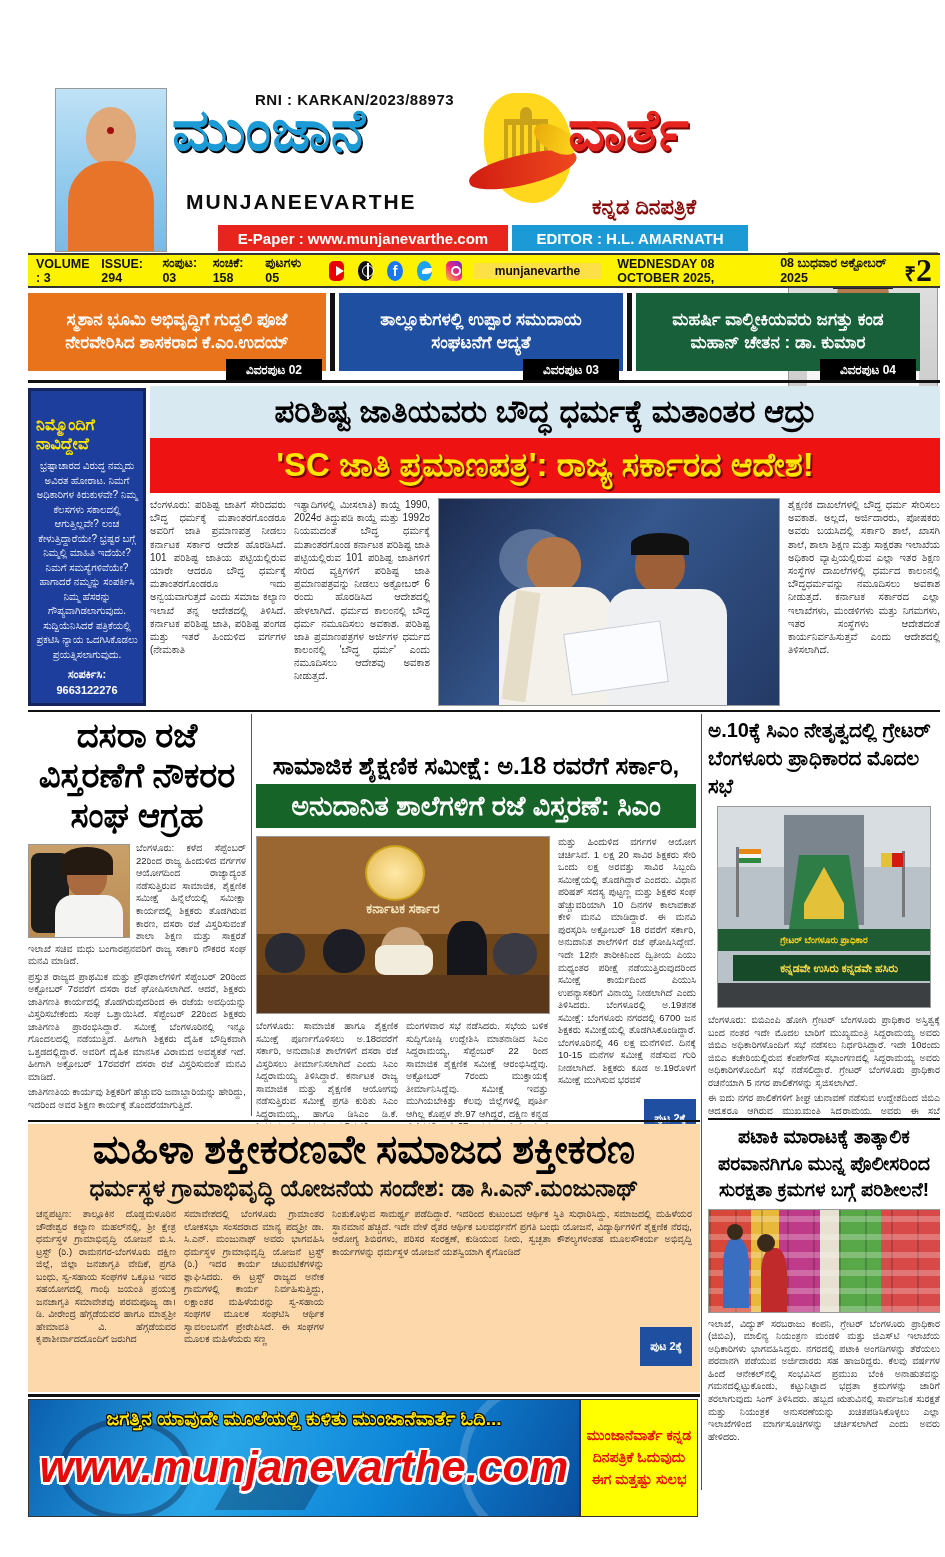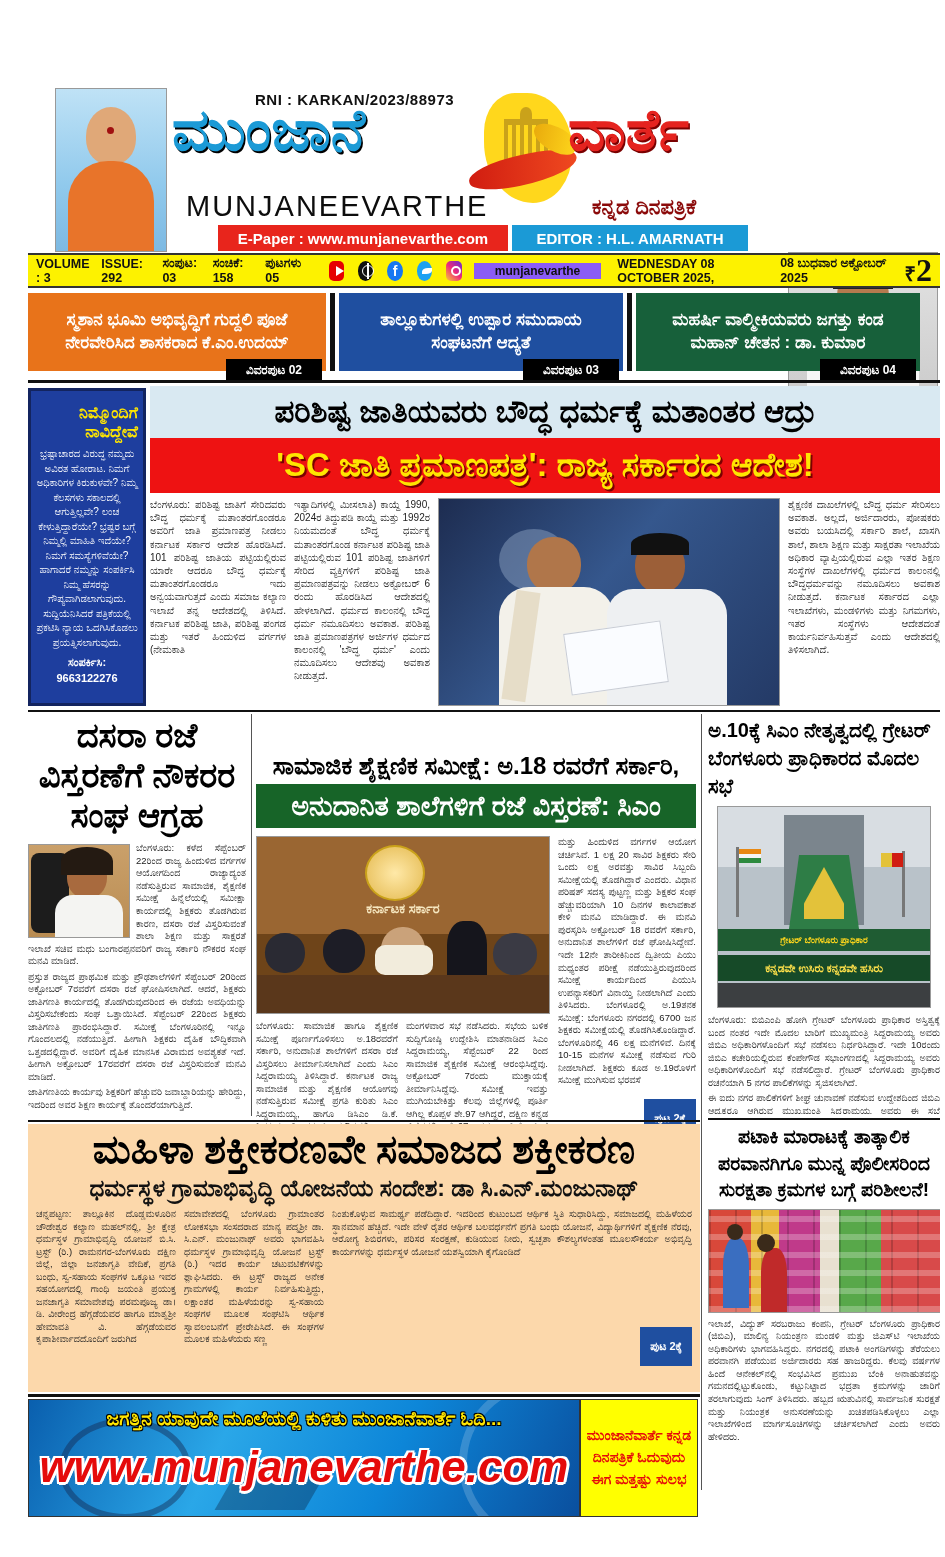--- a/index.html
+++ b/index.html
@@ -16,21 +16,21 @@
   .title-red{font-weight:bold;color:#e5231f;text-shadow:1.5px 1.5px 0 #7a0000;}
   .strip{color:#fff;font-weight:bold;display:flex;align-items:center;justify-content:center;}
   
   .teaser{position:absolute;top:293px;height:78px;color:#fff;font-weight:bold;font-size:17px;
           display:flex;align-items:center;justify-content:center;text-align:center;
           padding:4px 14px;box-sizing:border-box;line-height:1.35;}
   .teaser-badge{position:absolute;right:4px;bottom:-10px;background:#000;color:#fff;
                 font-size:12px;font-weight:bold;padding:3px 20px;}
   
   .helpbox{background:#1e3e9e;border:3px solid #13245f;box-sizing:border-box;padding:8px 5px;color:#fff;}
-  .helpbox h3{margin:4px 0 6px 0;color:#ffe600;font-size:16px;line-height:1.2;text-align:right;}
+  .helpbox h3{margin:16px 0 6px 0;color:#ffe600;font-size:16px;line-height:1.2;text-align:left;}
   .helpbox p{margin:0;font-size:10.5px;line-height:1.45;text-align:center;}
   
   .band{display:flex;align-items:center;justify-content:center;font-weight:bold;box-sizing:border-box;}
   
   .page-badge{background:#1f4fa0;color:#fff;font-size:11px;font-weight:bold;padding:13px 10px;text-align:center;}
   
   .sic{display:inline-block;width:20px;height:20px;vertical-align:middle;margin:0 2px;position:relative;}
   .yt{background:#e60000;border-radius:5px;}
   .yt::after{content:"";position:absolute;left:7px;top:5px;border-left:8px solid #fff;
              border-top:5px solid transparent;border-bottom:5px solid transparent;}
@@ -68,44 +68,44 @@
     <div class="abs" style="left:255px;top:6px;font-size:15px;font-weight:bold;letter-spacing:.5px;">RNI : KARKAN/2023/88973</div>
     <div class="abs title-blue" style="left:172px;top:16px;font-size:58px;line-height:1;">ಮುಂಜಾನೆ</div>
     <div class="abs" style="left:474px;top:8px;width:108px;height:128px;">
       <div class="abs" style="left:10px;top:0;width:88px;height:110px;background:#ffd71c;border-radius:38% 55% 48% 60%;"></div>
       <div class="abs" style="left:30px;top:26px;width:44px;height:40px;background:repeating-linear-gradient(90deg,#caa21a 0 4px,#ffd71c 4px 8px);border-top:6px solid #caa21a;"></div>
       <div class="abs" style="left:46px;top:14px;width:12px;height:14px;border-radius:50% 50% 0 0;background:#caa21a;"></div>
       <div class="abs" style="left:-6px;top:62px;width:110px;height:30px;background:linear-gradient(100deg,#d01c10,#f04a20);border-radius:50% 40% 55% 45%;transform:rotate(-12deg);"></div>
       <div class="abs" style="left:58px;top:34px;width:46px;height:24px;background:linear-gradient(80deg,#e8a90c,#ffd71c);border-radius:45% 55% 40% 60%;transform:rotate(24deg);"></div>
     </div>
     <div class="abs title-red" style="left:568px;top:16px;font-size:58px;line-height:1;">ವಾರ್ತೆ</div>
-    <div class="abs" style="left:186px;top:105px;font-size:29px;font-weight:normal;letter-spacing:2px;color:#0d0d0d;">MUNJANEEVARTHE</div>
+    <div class="abs" style="left:186px;top:105px;font-size:21px;font-weight:bold;letter-spacing:2px;color:#0d0d0d;">MUNJANEEVARTHE</div>
     <div class="abs" style="left:592px;top:110px;font-size:21px;font-weight:bold;color:#8b0a0a;">ಕನ್ನಡ ದಿನಪತ್ರಿಕೆ</div>
     <div class="abs strip" style="left:218px;top:140px;width:290px;height:26px;background:#e8251c;font-size:15px;">
       <span>E-Paper : www.munjanevarthe.com</span>
     </div>
     <div class="abs strip" style="left:512px;top:140px;width:236px;height:26px;background:#1b9ad6;font-size:15px;">
       <span>EDITOR : H.L. AMARNATH</span>
     </div>
   </div>
 
   <div class="abs" style="left:28px;top:253px;width:912px;height:35px;background:#fdf200;border-top:2px solid #333;border-bottom:2px solid #333;
               display:flex;align-items:center;padding:0 8px;box-sizing:border-box;font-size:12.5px;font-weight:bold;gap:10px;">
     <span>VOLUME : 3</span>
-    <span>ISSUE: 292</span>
+    <span>ISSUE: 294</span>
     <span>ಸಂಪುಟ: 03</span>
     <span>ಸಂಚಿಕೆ: 158</span>
     <span>ಪುಟಗಳು 05</span>
     <span style="flex:1"></span>
     <span class="sic yt"></span>
     <span class="sic globe"></span>
     <span class="sic fb"></span>
     <span class="sic tw"></span>
     <span class="sic ig"></span>
-    <span style="background:#8b5cf6;padding:1px 21px;font-size:12px;">munjanevarthe</span>
+    <span style="background:#fde047;padding:1px 21px;font-size:12px;">munjanevarthe</span>
     <span style="margin-left:6px;">WEDNESDAY 08 OCTOBER 2025,</span>
     <span>08 ಬುಧವಾರ ಅಕ್ಟೋಬರ್ 2025</span>
     <span style="margin-left:8px;font-family:'Liberation Serif',serif;">
       <span style="font-size:20px;">₹</span><span style="font-size:32px;">2</span>
     </span>
   </div>
 
   <div class="teaser" style="left:28px;width:298px;background:#e8731a;">
     <span>ಸ್ಮಶಾನ ಭೂಮಿ ಅಭಿವೃದ್ಧಿಗೆ ಗುದ್ದಲಿ ಪೂಜೆ ನೇರವೇರಿಸಿದ ಶಾಸಕರಾದ ಕೆ.ಎಂ.ಉದಯ್</span>
     <span class="teaser-badge">ವಿವರಪುಟ 02</span>
@@ -207,21 +207,21 @@
     <div style="font-size:20px;font-weight:bold;line-height:1.4;color:#000;">ಅ.10ಕ್ಕೆ ಸಿಎಂ ನೇತೃತ್ವದಲ್ಲಿ ಗ್ರೇಟರ್ ಬೆಂಗಳೂರು ಪ್ರಾಧಿಕಾರದ ಮೊದಲ ಸಭೆ</div>
     <div class="photo" style="width:212px;height:200px;margin:6px auto 6px auto;background:linear-gradient(#d8dde2 0 30%,#b9c2c9 30% 100%);">
       <div class="abs" style="left:66px;top:8px;width:80px;height:110px;background:#7b858d;"></div>
       <div class="abs" style="left:54px;top:48px;width:104px;height:92px;background:#2e7d46;clip-path:polygon(14% 100%,26% 0,74% 0,86% 100%);"></div>
       <div class="abs" style="left:86px;top:60px;width:40px;height:52px;background:#e3c23a;clip-path:polygon(50% 0,100% 70%,100% 100%,0 100%,0 70%);"></div>
       <div class="abs" style="left:18px;top:40px;width:3px;height:70px;background:#777;"></div>
       <div class="abs" style="left:21px;top:42px;width:22px;height:14px;background:linear-gradient(#e88812 33%,#f5f5f5 33% 66%,#2d8a3e 66%);"></div>
       <div class="abs" style="left:184px;top:44px;width:3px;height:66px;background:#777;"></div>
       <div class="abs" style="left:163px;top:46px;width:22px;height:14px;background:linear-gradient(90deg,#e3c23a 50%,#d01c10 50%);"></div>
       <div class="abs" style="left:0;top:122px;width:100%;height:22px;background:#1f5c33;color:#ffd71c;font-size:9px;font-weight:bold;display:flex;align-items:center;justify-content:center;">ಗ್ರೇಟರ್ ಬೆಂಗಳೂರು ಪ್ರಾಧಿಕಾರ</div>
-      <div class="abs" style="left:0;top:148px;width:100%;height:26px;background:#164a28;color:#ffe14a;font-size:11px;font-weight:bold;display:flex;align-items:center;justify-content:center;">ಕನ್ನಡವೇ ಉಸಿರು ಕನ್ನಡವೇ ಹಸಿರು</div>
+      <div class="abs" style="left:15px;top:148px;width:100%;height:26px;background:#164a28;color:#ffe14a;font-size:11px;font-weight:bold;display:flex;align-items:center;justify-content:center;">ಕನ್ನಡವೇ ಉಸಿರು ಕನ್ನಡವೇ ಹಸಿರು</div>
       <div class="abs" style="left:0;top:176px;width:100%;height:24px;background:#3c3f41;"></div>
     </div>
     <div class="kn-body" style="font-size:9.5px;">ಬೆಂಗಳೂರು: ಬಿಬಿಎಂಪಿ ಹೋಗಿ ಗ್ರೇಟರ್ ಬೆಂಗಳೂರು ಪ್ರಾಧಿಕಾರ ಅಸ್ತಿತ್ವಕ್ಕೆ ಬಂದ ನಂತರ ಇದೇ ಮೊದಲ ಬಾರಿಗೆ ಮುಖ್ಯಮಂತ್ರಿ ಸಿದ್ದರಾಮಯ್ಯ ಅವರು ಜಿಬಿಎ ಅಧಿಕಾರಿಗಳೊಂದಿಗೆ ಸಭೆ ನಡೆಸಲು ನಿರ್ಧರಿಸಿದ್ದಾರೆ. ಇದೇ 10ರಂದು ಜಿಬಿಎ ಕಚೇರಿಯಲ್ಲಿರುವ ಕೆಂಪೇಗೌಡ ಸಭಾಂಗಣದಲ್ಲಿ ಸಿದ್ದರಾಮಯ್ಯ ಅವರು ಅಧಿಕಾರಿಗಳೊಂದಿಗೆ ಸಭೆ ನಡೆಸಲಿದ್ದಾರೆ. ಗ್ರೇಟರ್ ಬೆಂಗಳೂರು ಪ್ರಾಧಿಕಾರ ರಚನೆಯಾಗಿ 5 ನಗರ ಪಾಲಿಕೆಗಳನ್ನು ಸೃಜಿಸಲಾಗಿದೆ.</div>
     <div class="kn-body" style="font-size:9.5px;margin-top:3px;">ಈ ಐದು ನಗರ ಪಾಲಿಕೆಗಳಿಗೆ ಶೀಘ್ರ ಚುನಾವಣೆ ನಡೆಸುವ ಉದ್ದೇಶದಿಂದ ಜಿಬಿಎ ಆಧ್ಯಕ್ಷರೂ ಆಗಿರುವ ಮುಖ್ಯಮಂತ್ರಿ ಸಿದ್ದರಾಮಯ್ಯ ಅವರು ಈ ಸಭೆ ನಡೆಸುತ್ತಿದ್ದಾರೆ. ಸಭೆಯಲ್ಲಿ ಜಿಬಿಎ ಉಪಾಧ್ಯಕ್ಷರಾಗಿರುವ ಉಪ ಮುಖ್ಯಮಂತ್ರಿ ಡಿ.ಕೆ.ಶಿವಕುಮಾರ್ ಹಾಗೂ ನಗರವನ್ನು ಪ್ರತಿನಿಧಿಸುವ ಶಾಸಕರು ಪಾಲ್ಗೊಳ್ಳುತ್ತಿದ್ದಾರೆ.</div>
   </div>
   <div class="abs hr" style="left:708px;top:1118px;width:232px;height:2px;"></div>
 
   <div class="abs hr" style="left:28px;top:1120px;width:672px;height:2px;"></div>
 
   <div class="abs" style="left:28px;top:1124px;width:672px;height:268px;background:#fcd8ab;overflow:hidden;">

